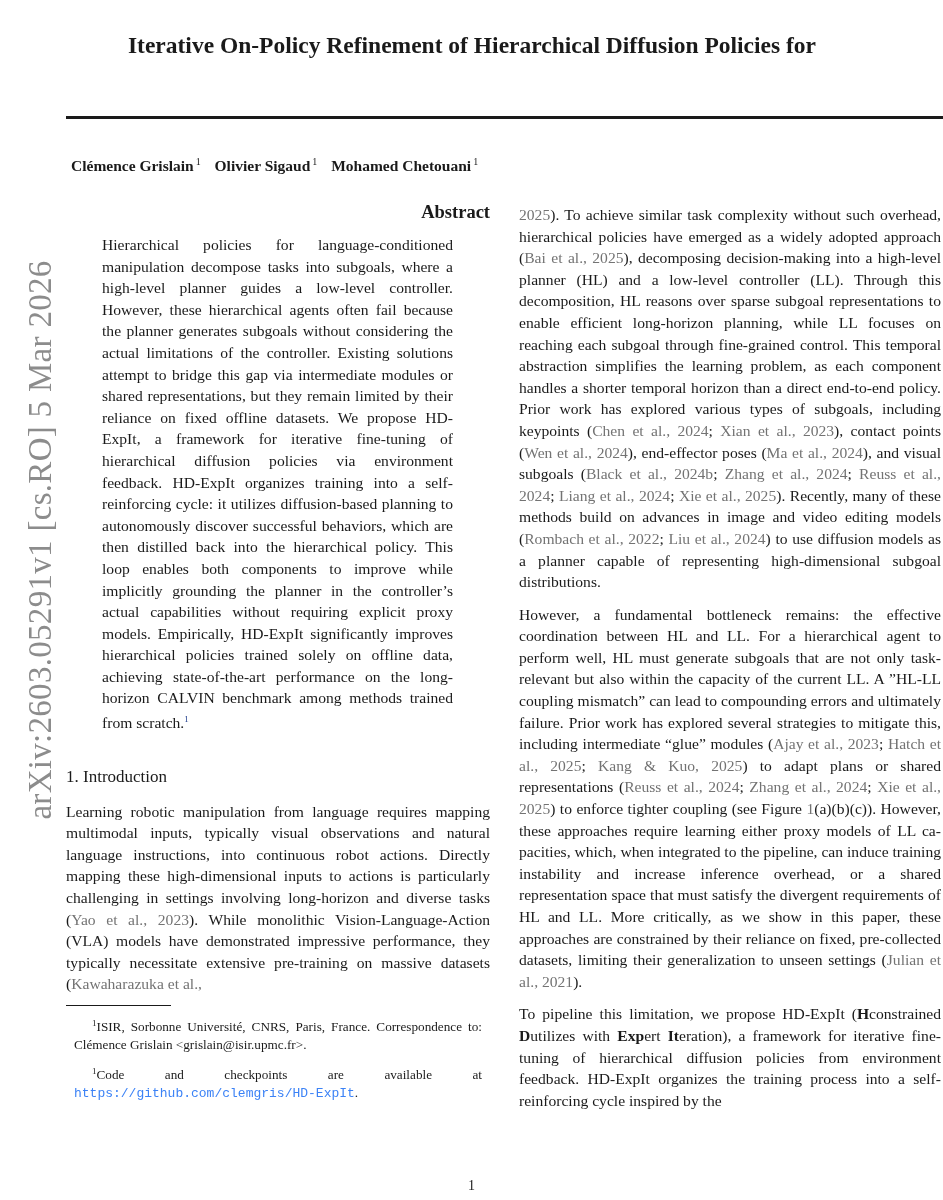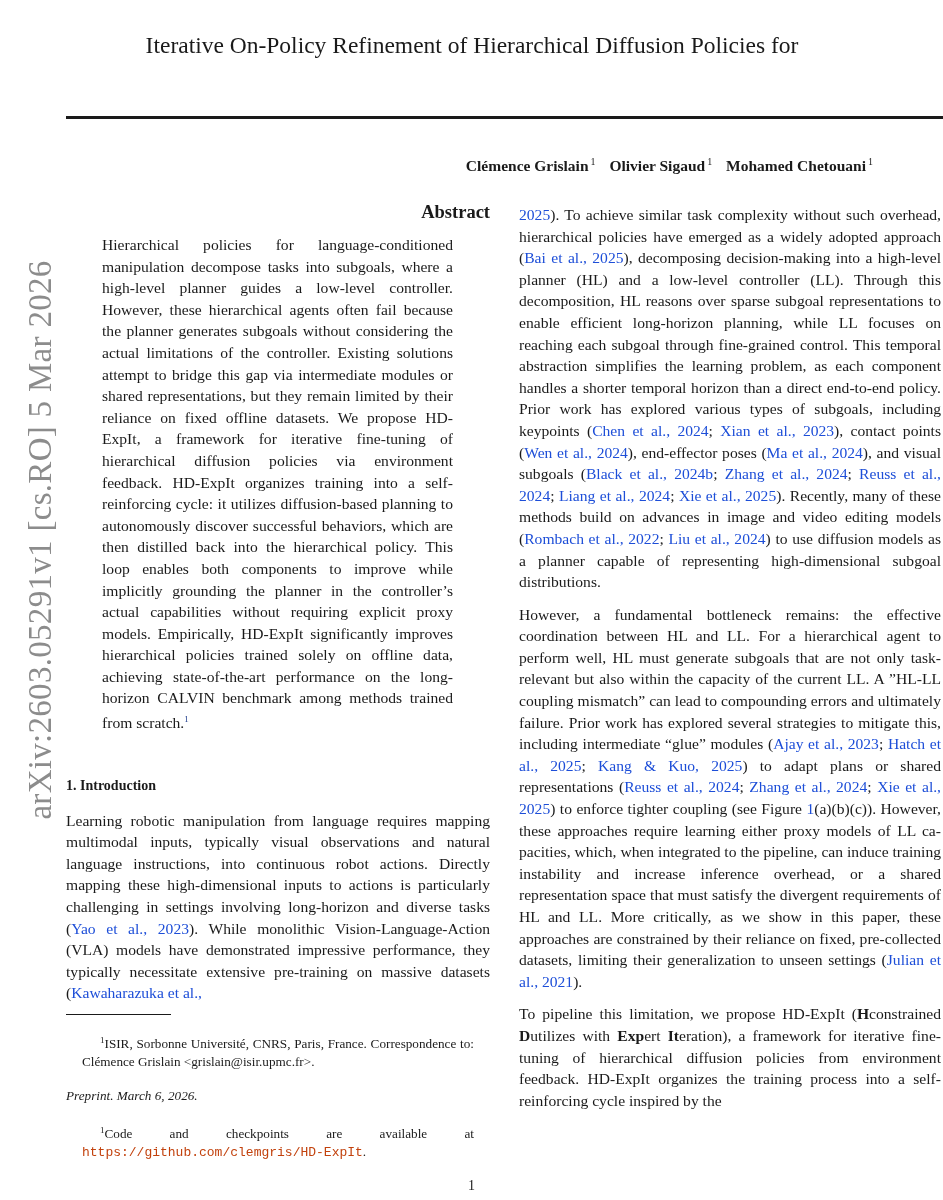--- a/index.html
+++ b/index.html
@@ -3,39 +3,39 @@
 <meta charset="utf-8">
 <style>
   html, body { margin:0; padding:0; background:#ffffff; }
   body { width:943px; height:1200px; position:relative; overflow:hidden;
          font-family:"Liberation Serif", "DejaVu Serif", serif; color:#1a1a1a; }
   .page { position:absolute; inset:0; }
   .arxiv { position:absolute; left:-310px; top:520px; width:700px; height:40px;
            transform:rotate(-90deg); transform-origin:center center;
            font-size:33px; color:#8c8c8c; text-align:center; letter-spacing:0.3px; white-space:nowrap; line-height:40px; }
   .title { position:absolute; left:66px; top:30px; width:812px; text-align:center;
-           font-weight:normal; font-size:23.5px; line-height:31px; }
+           font-weight:bold; font-size:23.5px; line-height:31px; }
   .title-rule { position:absolute; left:66px; top:116px; width:877px; height:3px; background:#1a1a1a; }
-  .authors { position:absolute; left:66px; top:156px; width:812px; text-align:right; font-weight:bold; font-size:15.5px; }
+  .authors { position:absolute; left:66px; top:156px; width:812px; text-align:left; font-weight:bold; font-size:15.5px; }
   .authors span.a { margin:0 5px; }
   .authors sup { font-weight:normal; font-size:10px; vertical-align:6px; margin-left:2px; }
   .col-left { position:absolute; left:66px; top:200px; width:424px; }
   .col-right { position:absolute; left:519px; top:204px; width:422px; }
   .abs-title { text-align:right; font-weight:bold; font-size:18.5px; margin:0 0 10px 0; line-height:24px; }
   .abs-body { margin:0 8px 0 36px; width:351px; text-align:justify; font-size:15.6px; line-height:21.6px; hyphens:manual; }
-  .sec-title { font-weight:bold; font-size:14px; margin:40px 0 12px 0; line-height:24px; }
+  .sec-title { font-weight:normal; font-size:17px; margin:31px 0 12px 0; line-height:24px; }
   p.body { margin:0; text-align:justify; font-size:15.6px; line-height:21.6px; }
   .col-right p.body + p.body { margin-top:11px; }
-  a.cite { color:#1d4ed8; text-decoration:none; }
+  a.cite { color:#737373; text-decoration:none; }
   .fn-rule { width:105px; height:1px; background:#1a1a1a; margin:10px 0 8px 0; }
-  .fn { font-size:13.2px; line-height:18px; text-align:justify; margin:16px; }
+  .fn { font-size:13.2px; line-height:18px; text-align:justify; margin:8px; }
   .fn sup { font-size:9px; vertical-align:5px; }
   .fn .indent { display:inline-block; width:18px; }
   .preprint { font-size:13.2px; line-height:18px; margin:14px 0 0 0; font-style:italic; }
-  .mono { font-family:"Liberation Mono", "DejaVu Sans Mono", monospace; font-size:13px; color:#c2410c; }
+  .mono { font-family:"Liberation Mono", "DejaVu Sans Mono", monospace; font-size:13px; color:#3b82f6; }
   .abs-body sup { font-size:9px; color:#1f3d8c; vertical-align:6px; }
   .pagenum { position:absolute; left:0; width:943px; top:1178px; text-align:center; font-size:14px; }
 </style>
 </head>
 <body>
 
 <div class="page">
 
   <div class="arxiv">arXiv:2603.05291v1  [cs.RO]  5 Mar 2026</div>
 
@@ -52,21 +52,20 @@
 
   <div class="col-left">
     <div class="abs-title">Abstract</div>
     <div class="abs-body"><span>Hierarchical policies for language-conditioned manipulation decompose tasks into subgoals, where a high-level planner guides a low-level con­troller. However, these hierarchical agents often fail because the planner generates subgoals with­out considering the actual limitations of the con­troller. Existing solutions attempt to bridge this gap via intermediate modules or shared represen­tations, but they remain limited by their reliance on fixed offline datasets. We propose HD-ExpIt, a framework for iterative fine-tuning of hierarchical diffusion policies via environment feedback. HD-ExpIt organizes training into a self-reinforcing cycle: it utilizes diffusion-based planning to au­tonomously discover successful behaviors, which are then distilled back into the hierarchical policy. This loop enables both components to improve while implicitly grounding the planner in the con­troller’s actual capabilities without requiring ex­plicit proxy models. Empirically, HD-ExpIt sig­nificantly improves hierarchical policies trained solely on offline data, achieving state-of-the-art performance on the long-horizon CALVIN bench­mark among methods trained from scratch.</span><sup>1</sup></div>
 
     <div class="sec-title">1. Introduction</div>
     <p class="body"><span>Learning robotic manipulation from language requires map­ping multimodal inputs, typically visual observations and natural language instructions, into continuous robot actions. Directly mapping these high-dimensional inputs to actions is particularly challenging in settings involving long-horizon and diverse tasks (</span><a class="cite">Yao et al., 2023</a><span>).  While monolithic Vision-Language-Action (VLA) models have demonstrated impressive performance, they typically necessitate exten­sive pre-training on massive datasets (</span><a class="cite">Kawaharazuka et al.,</a></p>
 
     <div class="fn-rule"></div>
     <p class="fn"><span class="indent"></span><sup>1</sup><span>ISIR, Sorbonne Université, CNRS, Paris, France. Correspon­dence to: Clémence Grislain &lt;grislain@isir.upmc.fr&gt;.</span></p>
-    <p class="preprint">Preprint. March 6, 2026.</p>
     <p class="fn"><span class="indent"></span><sup>1</sup><span>Code and checkpoints are available at </span><a class="mono">https://github.com/clemgris/HD-ExpIt</a><span>.</span></p>
   </div>
 
   <div class="col-right">
     <p class="body"><a class="cite">2025</a><span>).  To achieve similar task complexity without such overhead, hierarchical policies have emerged as a widely adopted approach (</span><a class="cite">Bai et al., 2025</a><span>), decomposing decision-making into a high-level planner (HL) and a low-level controller (LL). Through this decomposition, HL reasons over sparse subgoal representations to enable efficient long-horizon planning, while LL focuses on reaching each sub­goal through fine-grained control. This temporal abstraction simplifies the learning problem, as each component han­dles a shorter temporal horizon than a direct end-to-end policy. Prior work has explored various types of subgoals, including keypoints (</span><a class="cite">Chen et al., 2024</a><span>; </span><a class="cite">Xian et al., 2023</a><span>), contact points (</span><a class="cite">Wen et al., 2024</a><span>), end-effector poses (</span><a class="cite">Ma et al., 2024</a><span>), and visual subgoals (</span><a class="cite">Black et al., 2024b</a><span>; </span><a class="cite">Zhang et al., 2024</a><span>; </span><a class="cite">Reuss et al., 2024</a><span>; </span><a class="cite">Liang et al., 2024</a><span>; </span><a class="cite">Xie et al., 2025</a><span>). Recently, many of these methods build on advances in image and video editing models (</span><a class="cite">Rombach et al., 2022</a><span>; </span><a class="cite">Liu et al., 2024</a><span>) to use diffusion models as a planner capable of representing high-dimensional subgoal distributions.</span></p>
 
     <p class="body"><span>However, a fundamental bottleneck remains: the effective coordination between HL and LL. For a hierarchical agent to perform well, HL must generate subgoals that are not only task-relevant but also within the capacity of the current LL. A ”HL-LL coupling mismatch” can lead to compounding errors and ultimately failure. Prior work has explored sev­eral strategies to mitigate this, including intermediate “glue” modules (</span><a class="cite">Ajay et al., 2023</a><span>; </span><a class="cite">Hatch et al., 2025</a><span>; </span><a class="cite">Kang &amp; Kuo, 2025</a><span>) to adapt plans or shared representations (</span><a class="cite">Reuss et al., 2024</a><span>; </span><a class="cite">Zhang et al., 2024</a><span>; </span><a class="cite">Xie et al., 2025</a><span>) to enforce tighter coupling (see Figure </span><a class="cite">1</a><span>(a)(b)(c)).  However, these approaches require learning either proxy models of LL ca­pacities, which, when integrated to the pipeline, can induce training instability and increase inference overhead, or a shared representation space that must satisfy the divergent requirements of HL and LL. More critically, as we show in this paper, these approaches are constrained by their reliance on fixed, pre-collected datasets, limiting their generalization to unseen settings (</span><a class="cite">Julian et al., 2021</a><span>).</span></p>
 
     <p class="body"><span>To pipeline this limitation, we propose HD-ExpIt (</span><b>H</b><span>constrained </span><b>D</b><span>utilizes with </span><b>Exp</b><span>ert </span><b>It</b><span>eration), a framework for iterative fine-tuning of hierarchical diffusion policies from environment feedback. HD-ExpIt organizes the train­ing process into a self-reinforcing cycle inspired by the</span></p>
   </div>

